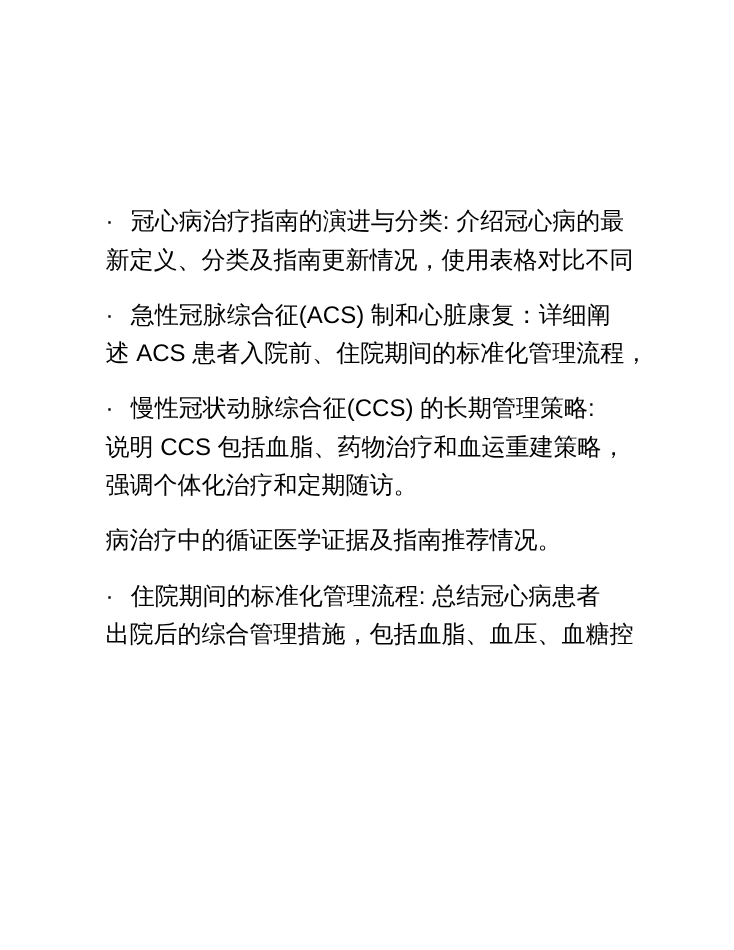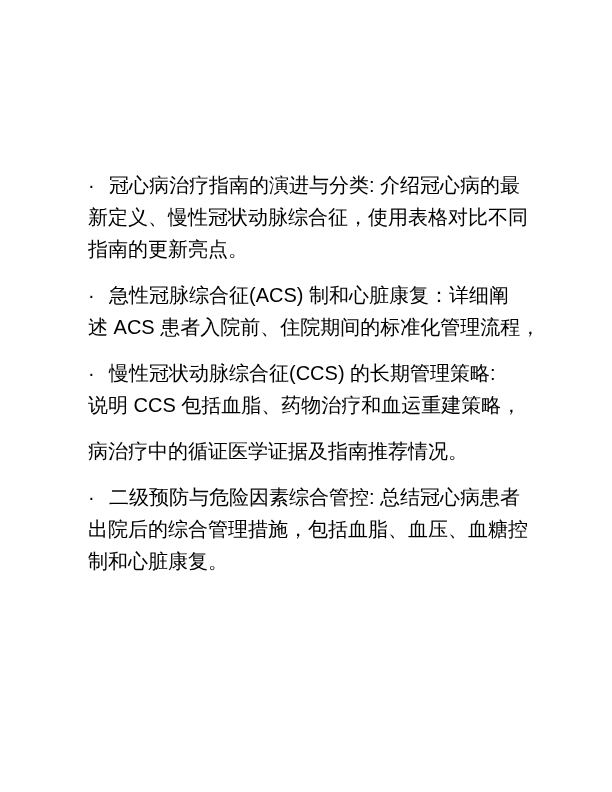--- a/index.html
+++ b/index.html
@@ -41,38 +41,37 @@
   }
 </style>
 </head>
 <body>
 
 <div class="page">
   <div class="content">
 
     <div class="para">
       <div class="line"><span class="marker">·</span><span>冠心病治疗指南的演进与分类: 介绍冠心病的最</span></div>
-      <div class="line">新定义、慢性冠状动脉综合征，使用表格对比不同</div>
-      <div class="line">指南的更新亮点。</div>
+      <div class="line">新定义、分类及指南更新情况，使用表格对比不同</div>
     </div>
 
     <div class="para">
       <div class="line"><span class="marker">·</span><span>急性冠脉综合征(ACS) 制和心脏康复：详细阐</span></div>
       <div class="line">述 ACS 患者入院前、住院期间的标准化管理流程，</div>
     </div>
 
     <div class="para">
       <div class="line"><span class="marker">·</span><span>慢性冠状动脉综合征(CCS) 的长期管理策略:</span></div>
       <div class="line">说明 CCS 包括血脂、药物治疗和血运重建策略，</div>
+      <div class="line">强调个体化治疗和定期随访。</div>
     </div>
 
     <div class="para">
       <div class="line">病治疗中的循证医学证据及指南推荐情况。</div>
     </div>
 
     <div class="para">
-      <div class="line"><span class="marker">·</span><span>二级预防与危险因素综合管控: 总结冠心病患者</span></div>
+      <div class="line"><span class="marker">·</span><span>住院期间的标准化管理流程: 总结冠心病患者</span></div>
       <div class="line">出院后的综合管理措施，包括血脂、血压、血糖控</div>
-      <div class="line">制和心脏康复。</div>
     </div>
 
   </div>
 </div>
 
 </body></html>

